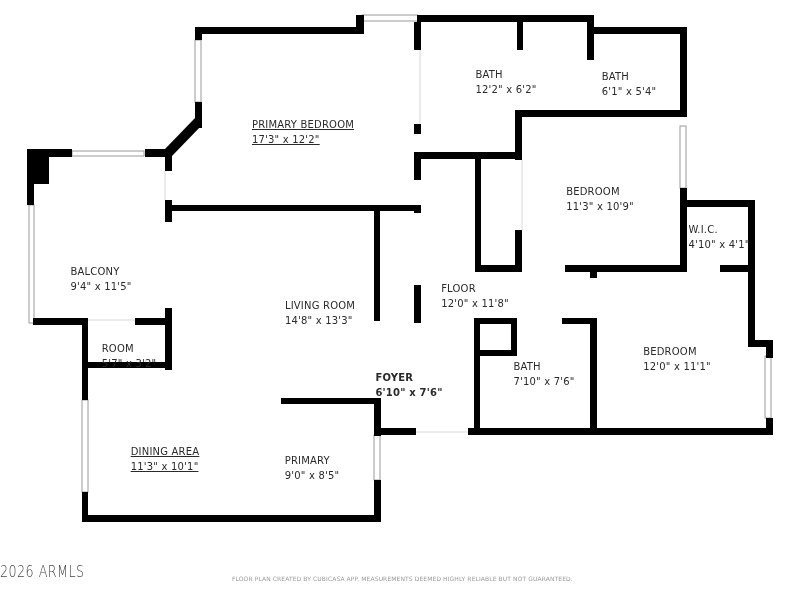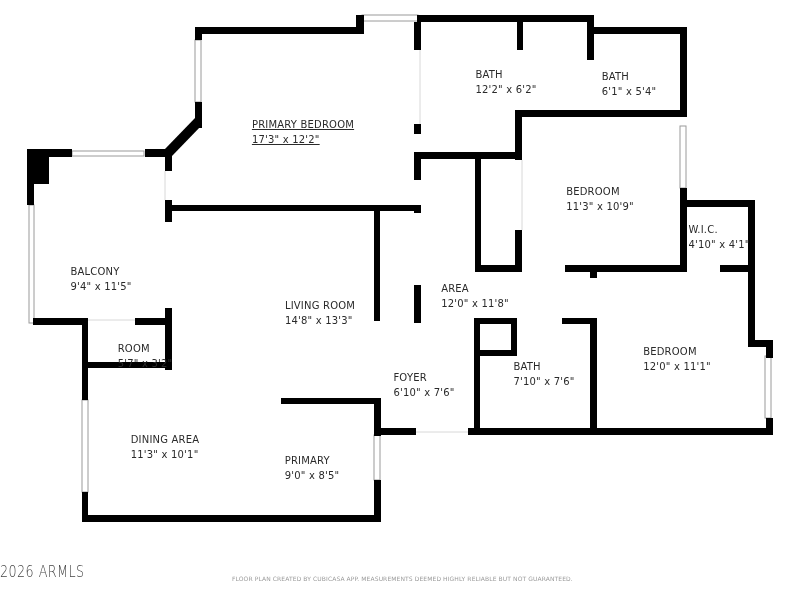--- a/index.html
+++ b/index.html
@@ -128,40 +128,40 @@
 </div>
 <div class="lbl" style="left:719px;top:222px;">
   <span class="name">W.I.C.</span>
   <span class="dim">4'10" x 4'1"</span>
 </div>
 <div class="lbl" style="left:275px;top:298px;margin-left:45px;">
   <span class="name">LIVING ROOM</span>
   <span class="dim">14'8" x 13'3"</span>
 </div>
 <div class="lbl" style="left:475px;top:281px;">
-  <span class="name">AREA</span>
+  <span class="name">FLOOR</span>
   <span class="dim">12'0" x 11'8"</span>
 </div>
-<div class="lbl" style="left:129px;top:341px;margin-left:16px;">
+<div class="lbl" style="left:129px;top:341px;">
   <span class="name">ROOM</span>
   <span class="dim">5'7" x 3'2"</span>
 </div>
-<div class="lbl" style="left:424px;top:370px;">
+<div class="lbl" style="left:409px;top:370px;font-weight:bold;">
   <span class="name">FOYER</span>
   <span class="dim">6'10" x 7'6"</span>
 </div>
 <div class="lbl" style="left:544px;top:359px;">
   <span class="name">BATH</span>
   <span class="dim">7'10" x 7'6"</span>
 </div>
 <div class="lbl" style="left:677px;top:344px;">
   <span class="name">BEDROOM</span>
   <span class="dim">12'0" x 11'1"</span>
 </div>
-<div class="lbl" style="left:165px;top:432px;">
+<div class="lbl" style="left:165px;top:444px;text-decoration:underline;">
   <span class="name">DINING AREA</span>
   <span class="dim">11'3" x 10'1"</span>
 </div>
 <div class="lbl" style="left:312px;top:453px;">
   <span class="name">PRIMARY</span>
   <span class="dim">9'0" x 8'5"</span>
 </div>
 
 <div class="copyright">2026 ARMLS</div>
 <div class="disclaimer">FLOOR PLAN CREATED BY CUBICASA APP. MEASUREMENTS DEEMED HIGHLY RELIABLE BUT NOT GUARANTEED.</div>

